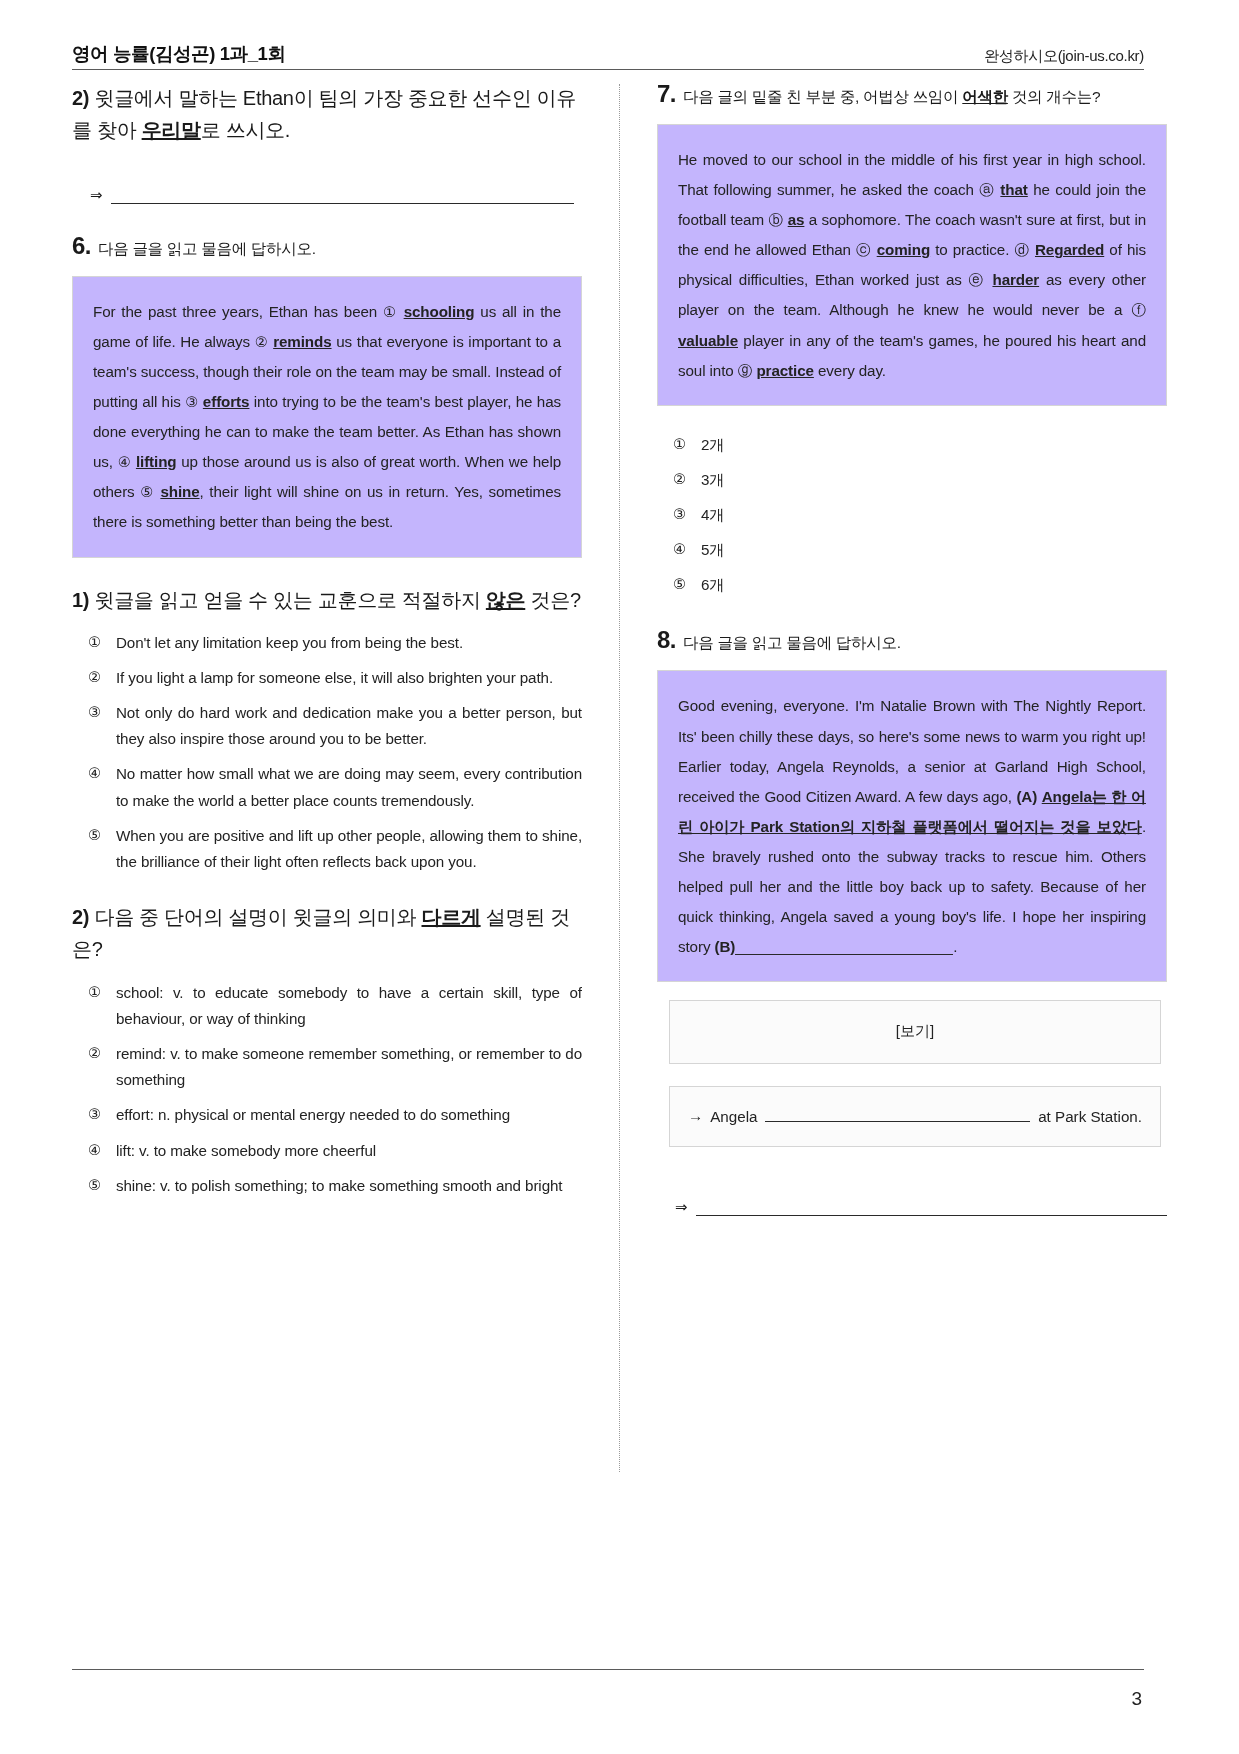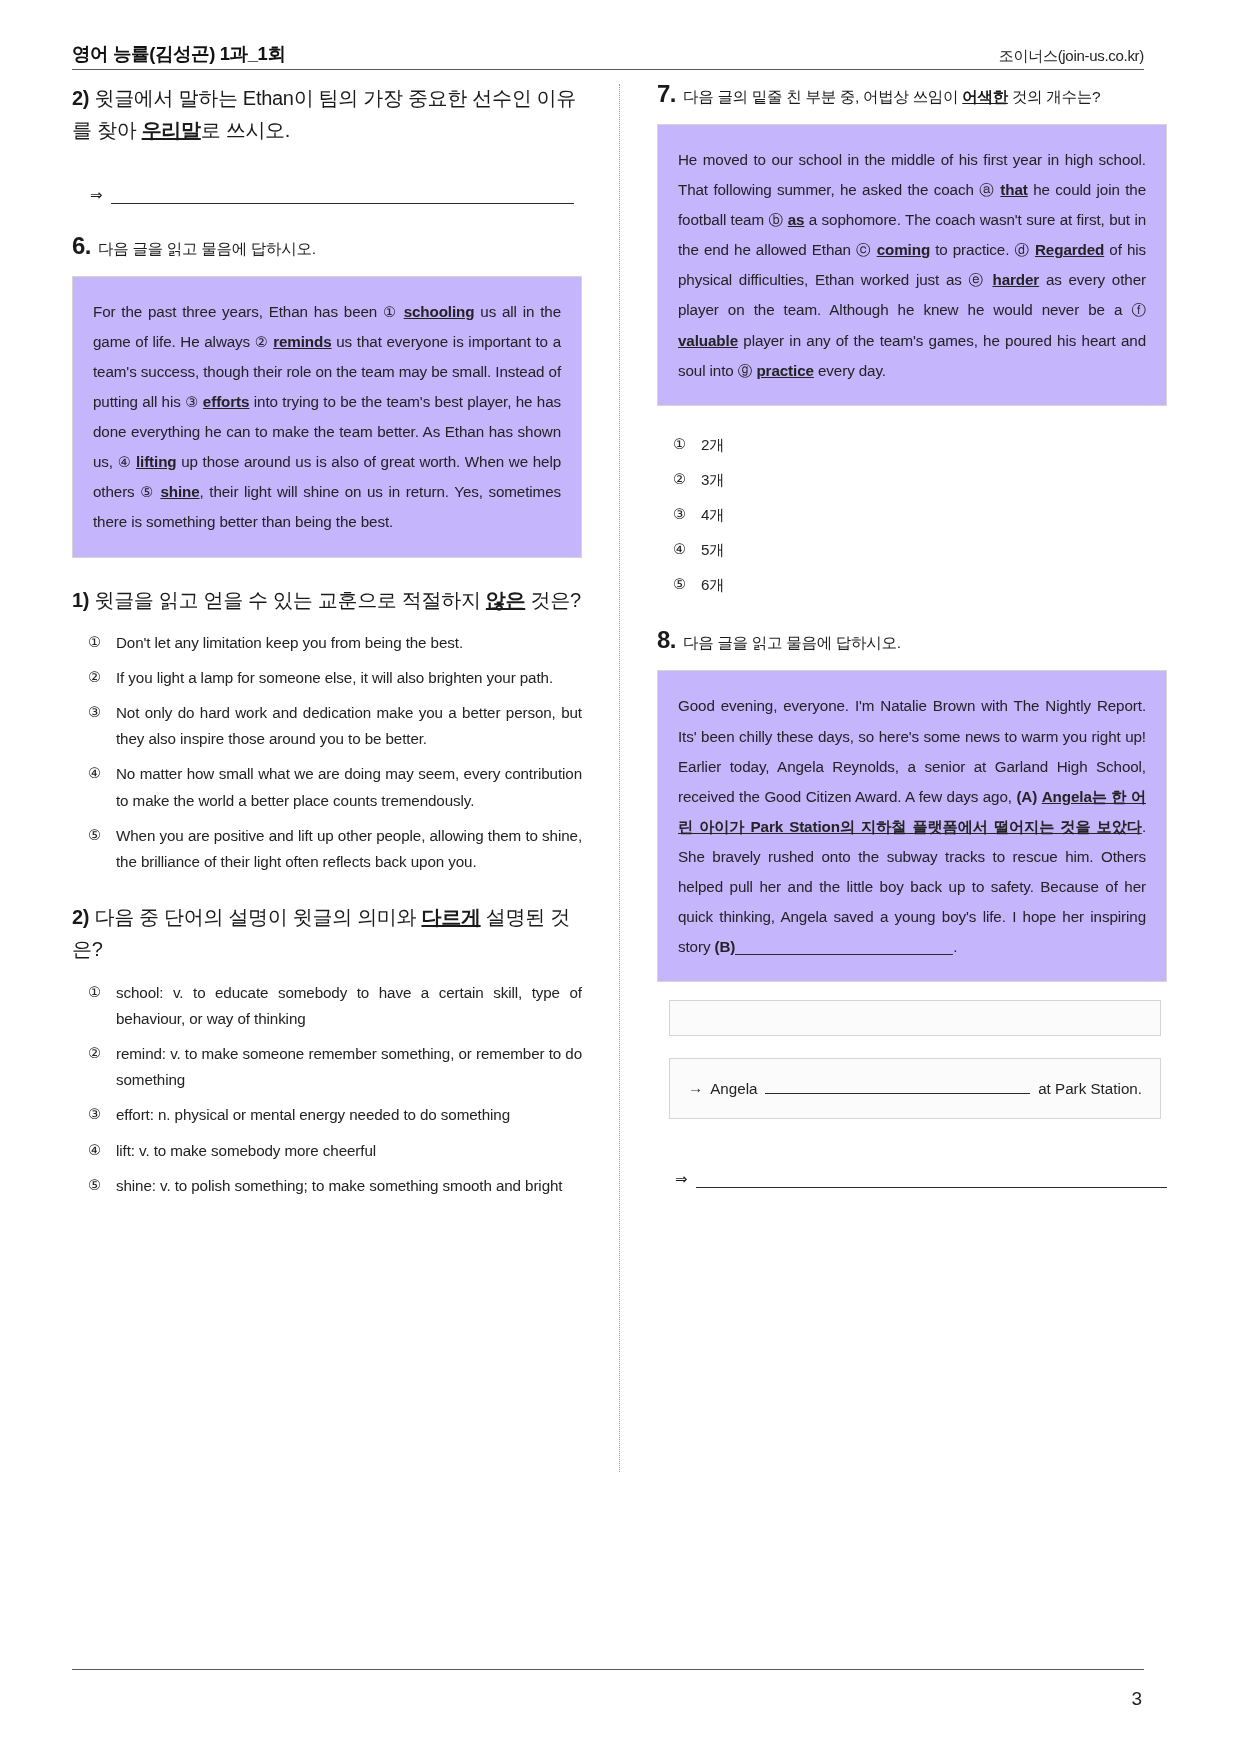--- a/index.html
+++ b/index.html
@@ -239,21 +239,21 @@
     vertical-align: -3px;
   }
 </style>
 </head>
 <body>
 
 <div class="page">
 
   <div class="page-header">
     <div class="header-title">영어 능률(김성곤) 1과_1회</div>
-    <div class="header-site">조이너스(join-us.co.kr)</div>
+    <div class="header-site">완성하시오(join-us.co.kr)</div>
   </div>
   <div class="header-rule"></div>
 
   <div class="columns">
 
     <div class="col">
 
       <div class="subq" style="margin-top:0;">
         <span class="num">2)</span>
         <span>윗글에서 말하는 Ethan이 팀의 가장 중요한 선수인 이유를 찾아 </span><span class="bold-u">우리말</span><span>로 쓰시오.</span>
@@ -365,20 +365,21 @@
 
       <div class="bigq">
         <span class="bignum">8.</span>
         <span>다음 글을 읽고 물음에 답하시오.</span>
       </div>
 
       <div class="passage"><span>Good evening, everyone. I'm Natalie Brown with The Nightly Report. Its' been chilly these days, so here's some news to warm you right up! Earlier today, Angela Reynolds, a senior at Garland High School, received the Good Citizen Award. A few days ago, </span><span class="bold">(A)</span><span> </span><span class="u">Angela는 한 어린 아이가 Park Station의 지하철 플랫폼에서 떨어지는 것을 보았다</span><span>. She bravely rushed onto the subway tracks to rescue him. Others helped pull her and the little boy back up to safety. Because of her quick thinking, Angela saved a young boy's life. I hope her inspiring story </span><span class="bold">(B)</span><span class="blank-inline"></span><span>.</span></div>
 
 
       <div class="bogi-box">
+        <div class="bogi-label">[보기]</div>
       </div>
 
       <div class="answer-box">
         <span class="arw">→</span>
         <span class="who">Angela</span>
         <span class="blank"></span>
         <span class="tail">at Park Station.</span>
       </div>
 
       <div class="arrow-line2">

